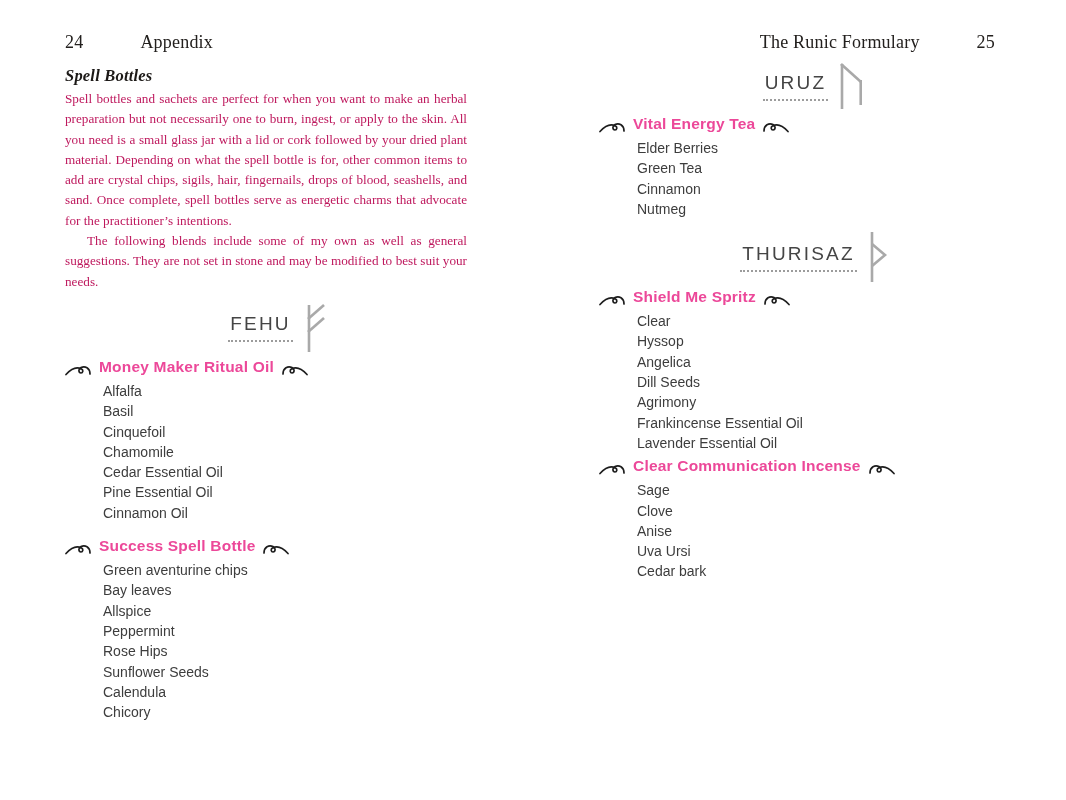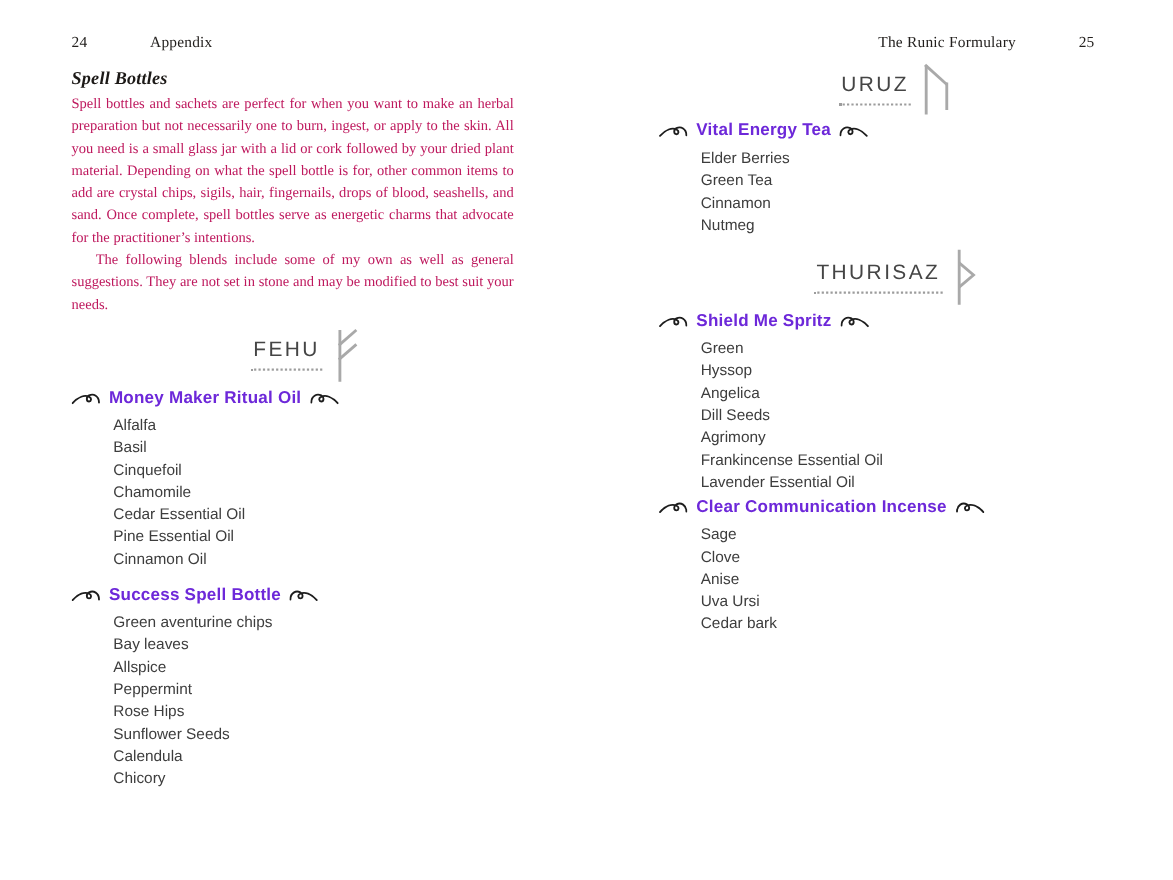--- a/index.html
+++ b/index.html
@@ -8,21 +8,21 @@
     font-family: "Liberation Serif", serif; color: #2e2b28;
     overflow: hidden;
   }
   .spread { position: relative; width: 1066px; height: 800px; background: #ffffff; }
   .page { position: absolute; top: 0; }
   .page-left  { left: 65px;  width: 402px; }
   .page-right { left: 599px; width: 396px; }
 
   .running-header {
     margin-top: 32px; display: flex; align-items: flex-end;
-    font-size: 14px; color: #23201e; letter-spacing: 0.2px; gap: 20px;
+    font-size: 18px; color: #23201e; letter-spacing: 0.2px; gap: 20px;
   }
   .running-header.right-side { justify-content: flex-end; }
   .running-header .page-num { font-variant-numeric: lining-nums; }
   .running-header .gap { display: inline-block; width: 17px; }
 
   .section-heading {
     margin-top: 13px; font-size: 16.5px; font-weight: bold; font-style: italic;
     color: #1c1917; letter-spacing: 0.2px;
   }
 
@@ -37,23 +37,23 @@
   .rune-heading.shift-right .rh-inner { margin-left: 34px; }
   .rune-heading.shift-left-page .rh-inner { margin-left: 22px; text-align: right; }
   .rune-label {
     font-family: "Liberation Sans", sans-serif; font-size: 19px; color: #454545;
     letter-spacing: 2.2px; padding: 0 2px 5px 2px;
     border-bottom: 2px dotted #9c9c9c;
   }
   .rune-glyph { display: block; }
 
   .recipe-title {
-    display: flex; align-items: center; gap: 8px;
+    display: flex; align-items: flex-end; gap: 8px;
     font-family: "Liberation Sans", sans-serif; font-size: 15.5px; font-weight: bold;
-    color: #6d28d9; letter-spacing: 0.2px;
+    color: #ec4899; letter-spacing: 0.2px;
   }
   .fl { flex: 0 0 auto; display: block; }
   .fl-left { transform: scaleX(-1); }
 
   .ingredient-list { margin: 5px 0 0 38px; }
   .ingredient {
     font-family: "Liberation Sans", sans-serif; font-size: 14px;
     line-height: 20.3px; color: #3d3d3d;
   }
 
@@ -180,21 +180,21 @@
     <div class="recipe-title mt4">
       <svg class="fl fl-left" width="26" height="12" viewBox="0 0 26 12">
         <path d="M1,10 C1,4 6,1.5 10,3.5 C13,5 12.5,9 10,9 C8,9 7.5,6 9.5,5 C14,2.5 20,5 25,10.5" fill="none" stroke="#1d1d1d" stroke-width="1.7" stroke-linecap="round"></path>
       </svg>
       <span>Shield Me Spritz</span>
       <svg class="fl" width="26" height="12" viewBox="0 0 26 12">
         <path d="M1,10 C1,4 6,1.5 10,3.5 C13,5 12.5,9 10,9 C8,9 7.5,6 9.5,5 C14,2.5 20,5 25,10.5" fill="none" stroke="#1d1d1d" stroke-width="1.7" stroke-linecap="round"></path>
       </svg>
     </div>
     <div class="ingredient-list">
-      <div class="ingredient">Green</div>
+      <div class="ingredient">Clear</div>
       <div class="ingredient">Hyssop</div>
       <div class="ingredient">Angelica</div>
       <div class="ingredient">Dill Seeds</div>
       <div class="ingredient">Agrimony</div>
       <div class="ingredient">Frankincense Essential Oil</div>
       <div class="ingredient">Lavender Essential Oil</div>
     </div>
 
 
     <div class="recipe-title mt4">

